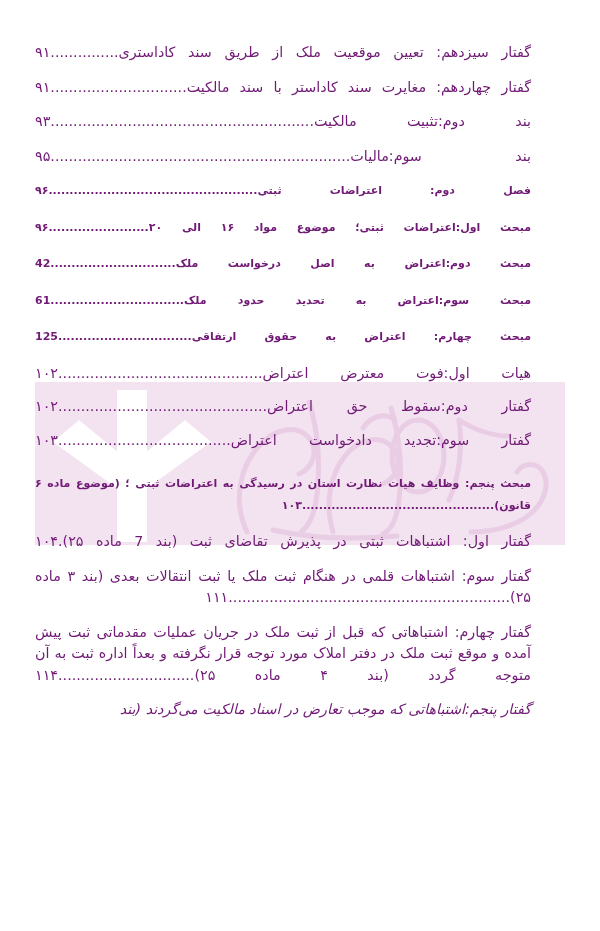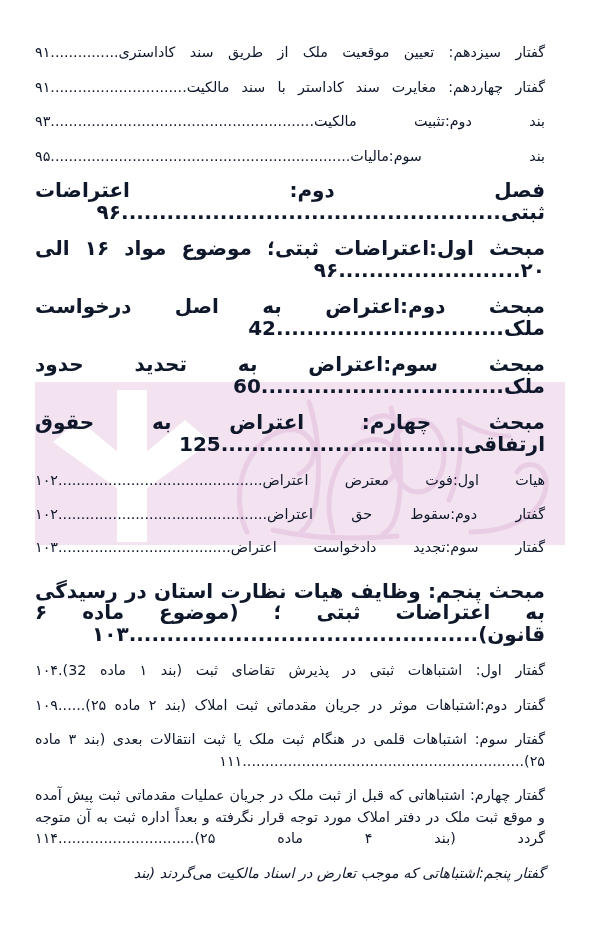--- a/index.html
+++ b/index.html
@@ -41,32 +41,32 @@
 
   
   .toc{
     position:relative;
     z-index:2;
     padding:42px 55px 0 35px;
     box-sizing:border-box;
   }
   .row{
     position:relative;
-    margin:0 0 13px 0;
-    color:#0f172a;
+    margin:0 14px 13px 0;
+    color:#701a75;
     font-size:14.3px;
     line-height:21.5px;
     text-align:justify;
     text-align-last:justify;
     direction:rtl;
     unicode-bidi:isolate;
   }
   .row.bold{
     font-weight:bold;
-    font-size:20px;
+    font-size:11px;
   }
   .row .ttl{ }
   .row .leader{
     letter-spacing:0.6px;
   }
   .row .pg{
     font-weight:inherit;
   }
   
   .row.tight{ margin-bottom:12px; }
@@ -128,21 +128,21 @@
 
     <div class="row bold loose">
       <span class="ttl">مبحث اول:اعتراضات ثبتی؛ موضوع مواد ۱۶ الی ۲۰</span><span class="leader">........................</span><span class="pg">۹۶</span>
     </div>
 
     <div class="row bold loose">
       <span class="ttl">مبحث دوم:اعتراض به اصل درخواست ملک</span><span class="leader">..............................</span><span class="pg">42</span>
     </div>
 
     <div class="row bold loose">
-      <span class="ttl">مبحث سوم:اعتراض به تحدید حدود ملک</span><span class="leader">................................</span><span class="pg">60</span>
+      <span class="ttl">مبحث سوم:اعتراض به تحدید حدود ملک</span><span class="leader">................................</span><span class="pg">61</span>
     </div>
 
     <div class="row bold loose">
       <span class="ttl">مبحث چهارم: اعتراض به حقوق ارتفاقی</span><span class="leader">................................</span><span class="pg">125</span>
     </div>
 
     <div class="row tight">
       <span class="ttl">هیات اول:فوت معترض اعتراض</span><span class="leader">.............................................</span><span class="pg">۱۰۲</span>
     </div>
 
@@ -152,26 +152,23 @@
 
     <div class="row tight">
       <span class="ttl">گفتار سوم:تجدید دادخواست اعتراض</span><span class="leader">......................................</span><span class="pg">۱۰۳</span>
     </div>
 
     <div class="row bold gap-top-lg loose">
       <span class="ttl">مبحث پنجم: وظایف هیات نظارت استان در رسیدگی به اعتراضات ثبتی ؛ (موضوع ماده ۶ قانون)</span><span class="leader">..............................................</span><span class="pg">۱۰۳</span>
     </div>
 
     <div class="row">
-      <span class="ttl">گفتار اول: اشتباهات ثبتی در پذیرش تقاضای ثبت (بند ۱ ماده 32)</span><span class="leader">.</span><span class="pg">۱۰۴</span>
+      <span class="ttl">گفتار اول: اشتباهات ثبتی در پذیرش تقاضای ثبت (بند 7 ماده ۲۵)</span><span class="leader">.</span><span class="pg">۱۰۴</span>
     </div>
 
-    <div class="row">
-      <span class="ttl">گفتار دوم:اشتباهات موثر در جریان مقدماتی ثبت املاک (بند ۲ ماده ۲۵)</span><span class="leader">......</span><span class="pg">۱۰۹</span>
-    </div>
 
     <div class="row">
       <span class="ttl">گفتار سوم: اشتباهات قلمی در هنگام ثبت ملک یا ثبت انتقالات بعدی (بند ۳ ماده ۲۵)</span><span class="leader">..............................................................</span><span class="pg">۱۱۱</span>
     </div>
 
     <div class="row">
       <span class="ttl">گفتار چهارم: اشتباهاتی که قبل از ثبت ملک در جریان عملیات مقدماتی ثبت پیش آمده و موقع ثبت ملک در دفتر املاک مورد توجه قرار نگرفته و بعداً اداره ثبت به آن متوجه گردد (بند ۴ ماده ۲۵)</span><span class="leader">..............................</span><span class="pg">۱۱۴</span>
     </div>
 
     <div class="row" style="text-align-last:right;font-style:italic;">

